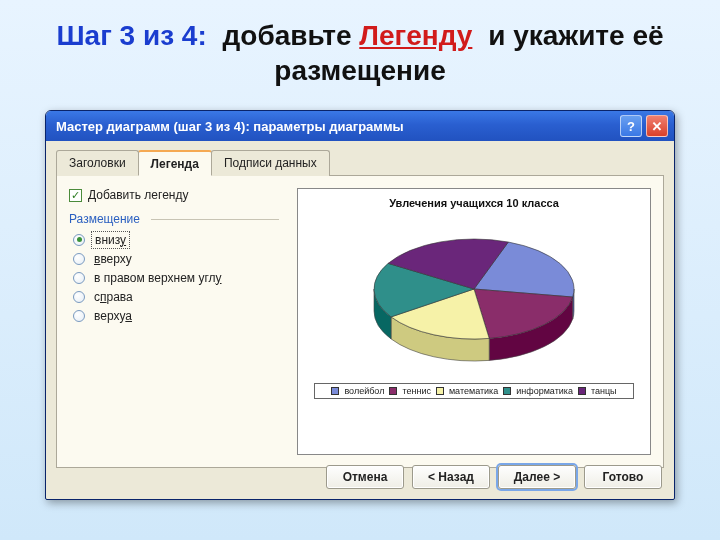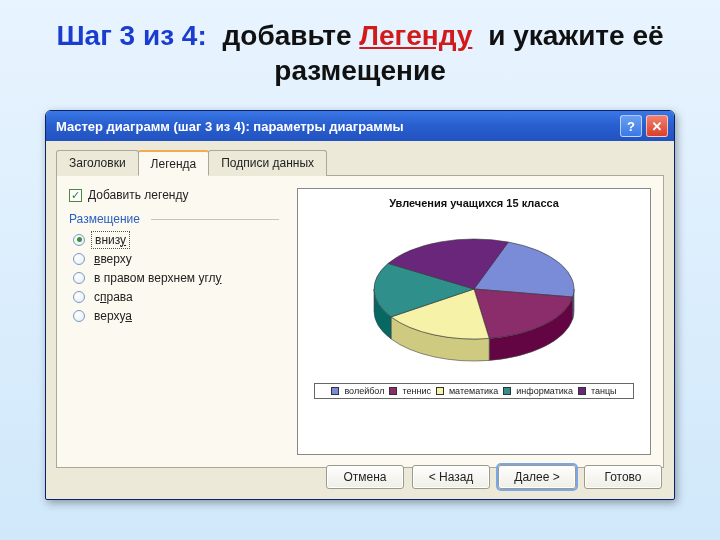--- a/index.html
+++ b/index.html
@@ -61,20 +61,21 @@
     margin-right:-1px;
     position:relative; top:1px;
     color:#222;
   }
   .tab.active {
     background:#fcfaf0;
     border-top:2px solid #f5a953;
     top:1px;
     z-index:2;
     border-bottom:1px solid #fcfaf0;
+    font-weight:bold;
   }
   .pane {
     margin:0 10px;
     background:#fcfaf0;
     border:1px solid #aca899;
     border-top:none;
     height: 292px;
     position:relative;
   }
   .left-col {
@@ -128,20 +129,21 @@
   }
   .btn {
     min-width:78px; height:24px;
     background:linear-gradient(#fefefe,#efeee6);
     border:1px solid #9c9a8c;
     border-radius:3px;
     font-size:12px; color:#222;
     display:flex;align-items:center;justify-content:center;
     padding:0 10px;
     box-shadow: inset 0 0 0 1px #fff;
+    font-weight: bold;
   }
   .btn.primary { box-shadow: 0 0 0 2px #7aa7e8, inset 0 0 0 1px #fff; }
 </style>
 </head>
 <body>
 
 <div class="heading">
   <span class="step">Шаг 3 из 4:</span><span class="black"> добавьте </span><span class="legend-word">Легенду</span><span class="black"> и укажите её размещение</span>
 </div>
 
@@ -186,21 +188,21 @@
           <span class="radio-label"><span>с</span><span class="u">п</span><span>рава</span></span>
         </div>
         <div class="radio-row">
           <div class="radio"></div>
           <span class="radio-label"><span>верху</span><span class="u">а</span><span></span></span>
         </div>
       </div>
     </div>
 
     <div class="preview">
-      <div class="preview-title">Увлечения учащихся 15 класса</div>
+      <div class="preview-title">Увлечения учащихся 10 класса</div>
       <div class="pie-wrap">
         <svg class="pie" viewBox="0 0 260 160">
             <path d="M 230 72 A 100 50 0 0 1 228.69864814419668 80.04016253735051 L 228.69864814419668 102.04016253735051 A 100 50 0 0 0 230 94 Z" fill="#5263b0" stroke="#444" stroke-width="0.6"></path>
             <path d="M 228.69864814419668 80.04016253735051 A 100 50 0 0 1 145.20626165195137 121.41854309510853 L 145.20626165195137 143.41854309510853 A 100 50 0 0 0 228.69864814419668 102.04016253735051 Z" fill="#620542" stroke="#444" stroke-width="0.6"></path>
             <path d="M 145.20626165195137 121.41854309510853 A 100 50 0 0 1 47.044041941696975 99.92091072399444 L 47.044041941696975 121.92091072399444 A 100 50 0 0 0 145.20626165195137 143.41854309510853 Z" fill="#ceca80" stroke="#444" stroke-width="0.6"></path>
             <path d="M 47.044041941696975 99.92091072399444 A 100 50 0 0 1 30 72 L 30 94 A 100 50 0 0 0 47.044041941696975 121.92091072399444 Z" fill="#076762" stroke="#444" stroke-width="0.6"></path>
             <path d="M 130 72 L 164.28978074554516 25.031364357631055 A 100 50 0 0 1 228.69864814419668 80.04016253735051 Z" fill="#7a8bd8" stroke="#333" stroke-width="0.6"></path>
             <path d="M 130 72 L 228.69864814419668 80.04016253735051 A 100 50 0 0 1 145.20626165195137 121.41854309510853 Z" fill="#8a2d6a" stroke="#333" stroke-width="0.6"></path>
             <path d="M 130 72 L 145.20626165195137 121.41854309510853 A 100 50 0 0 1 47.044041941696975 99.92091072399444 Z" fill="#f6f2a8" stroke="#333" stroke-width="0.6"></path>
             <path d="M 130 72 L 47.044041941696975 99.92091072399444 A 100 50 0 0 1 44.151880241716356 46.357748080719446 Z" fill="#2f8f8a" stroke="#333" stroke-width="0.6"></path>

